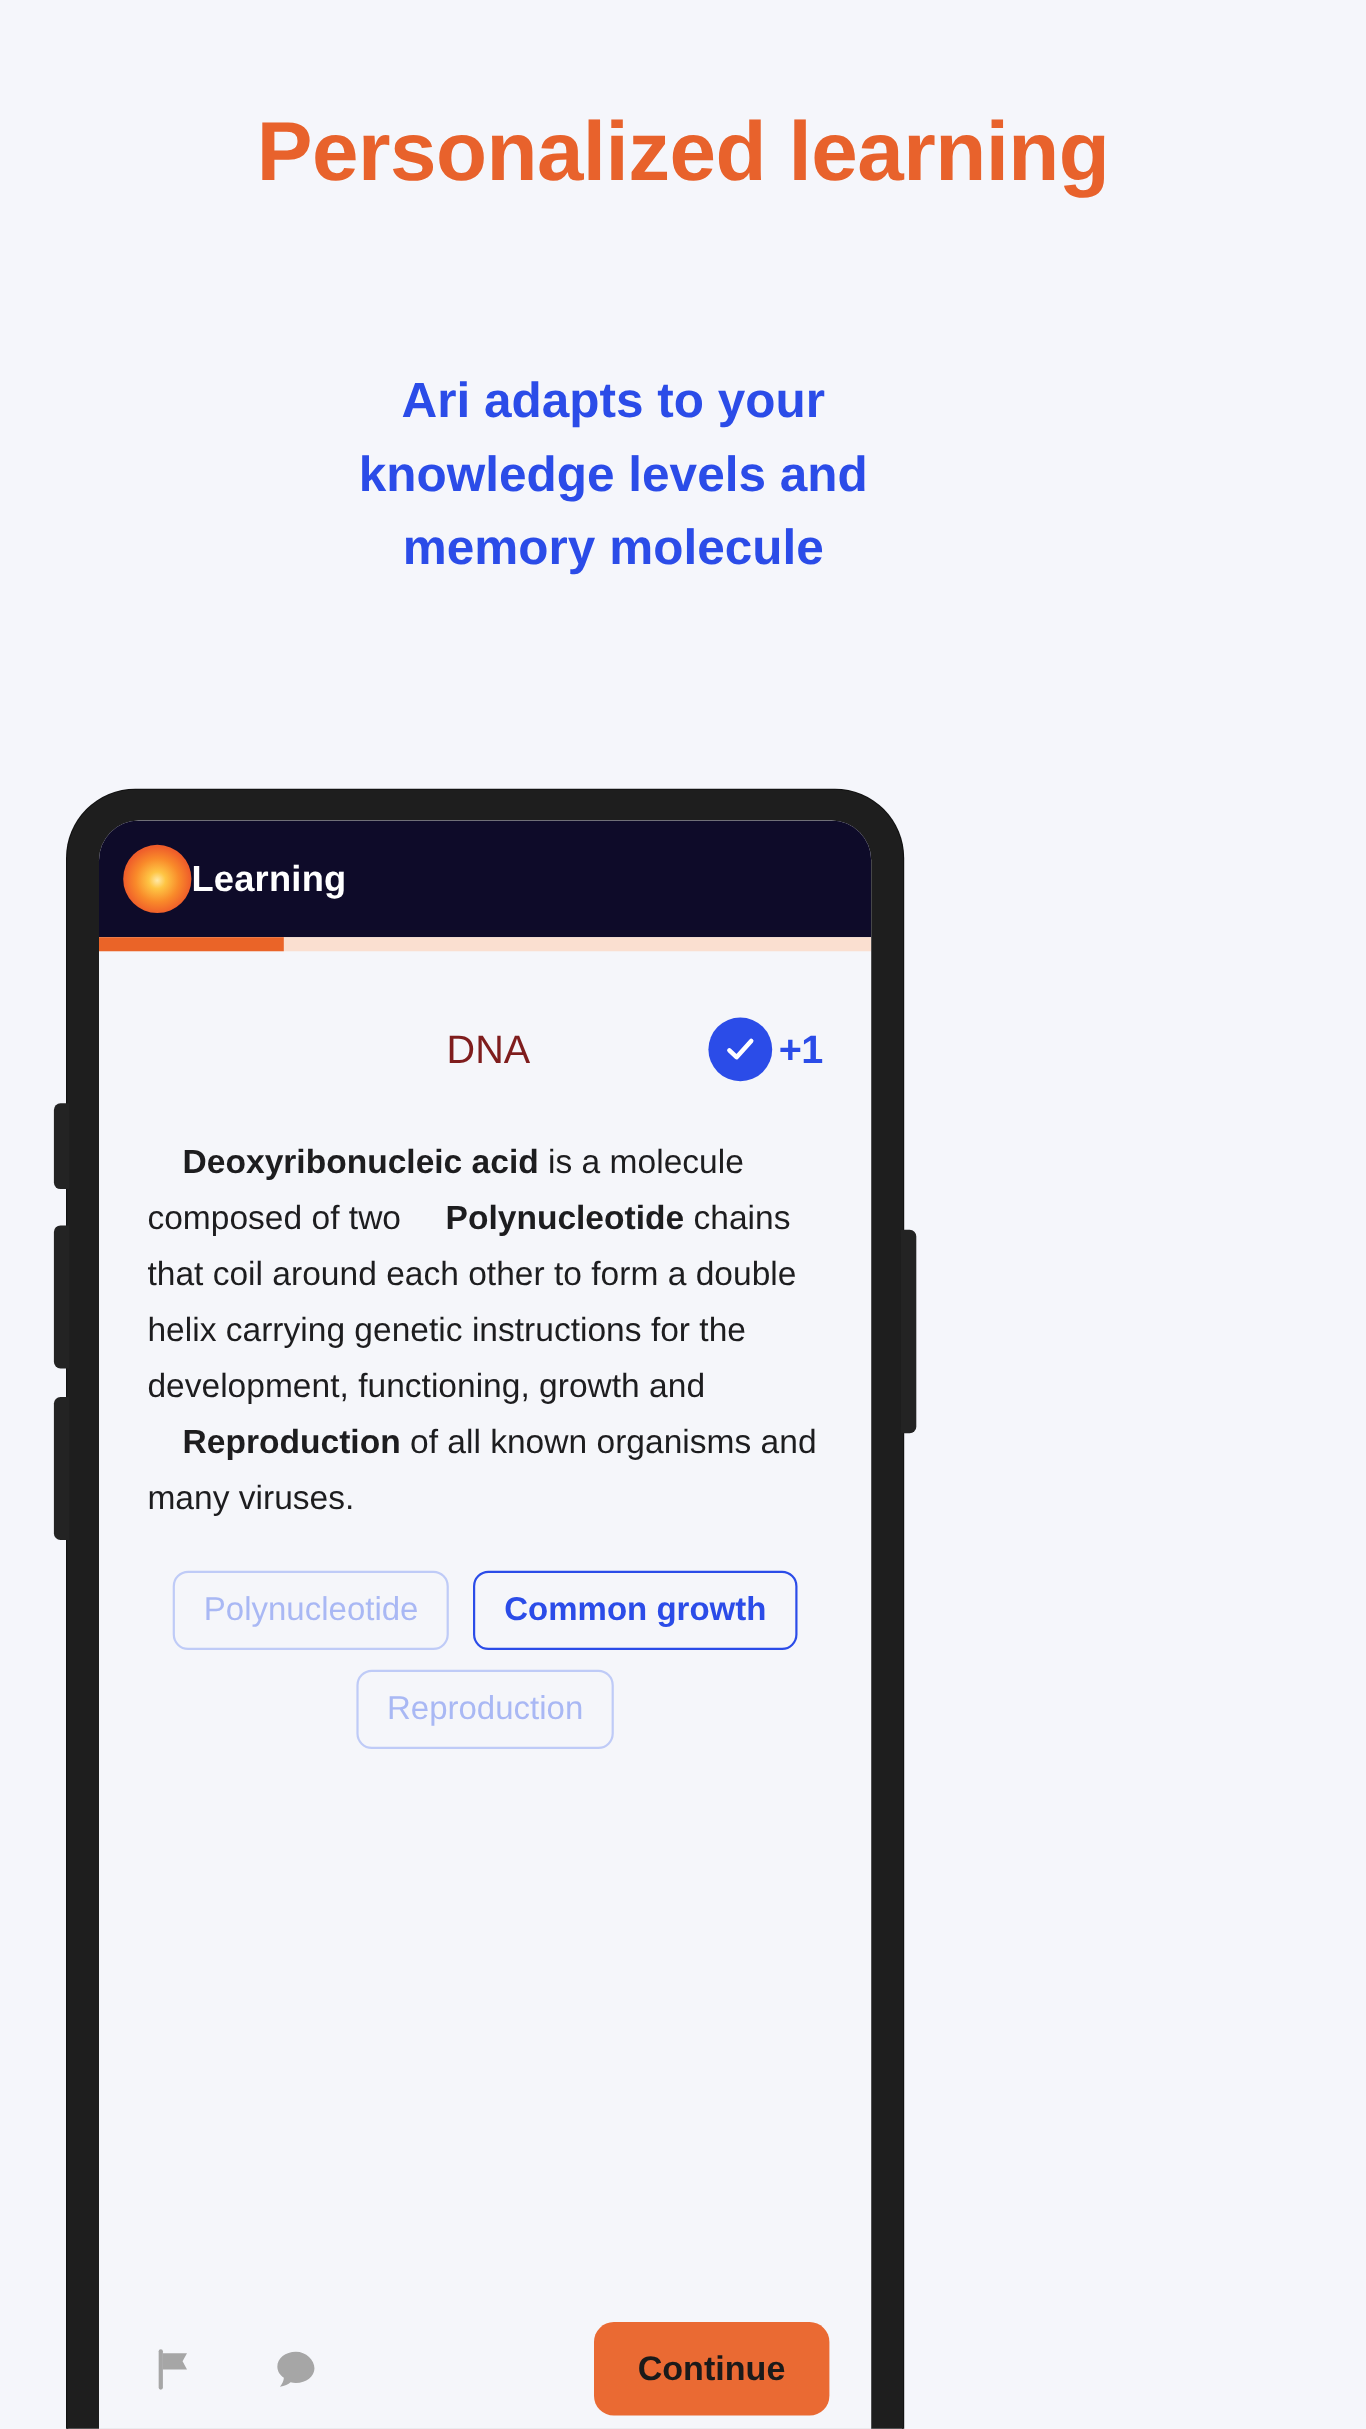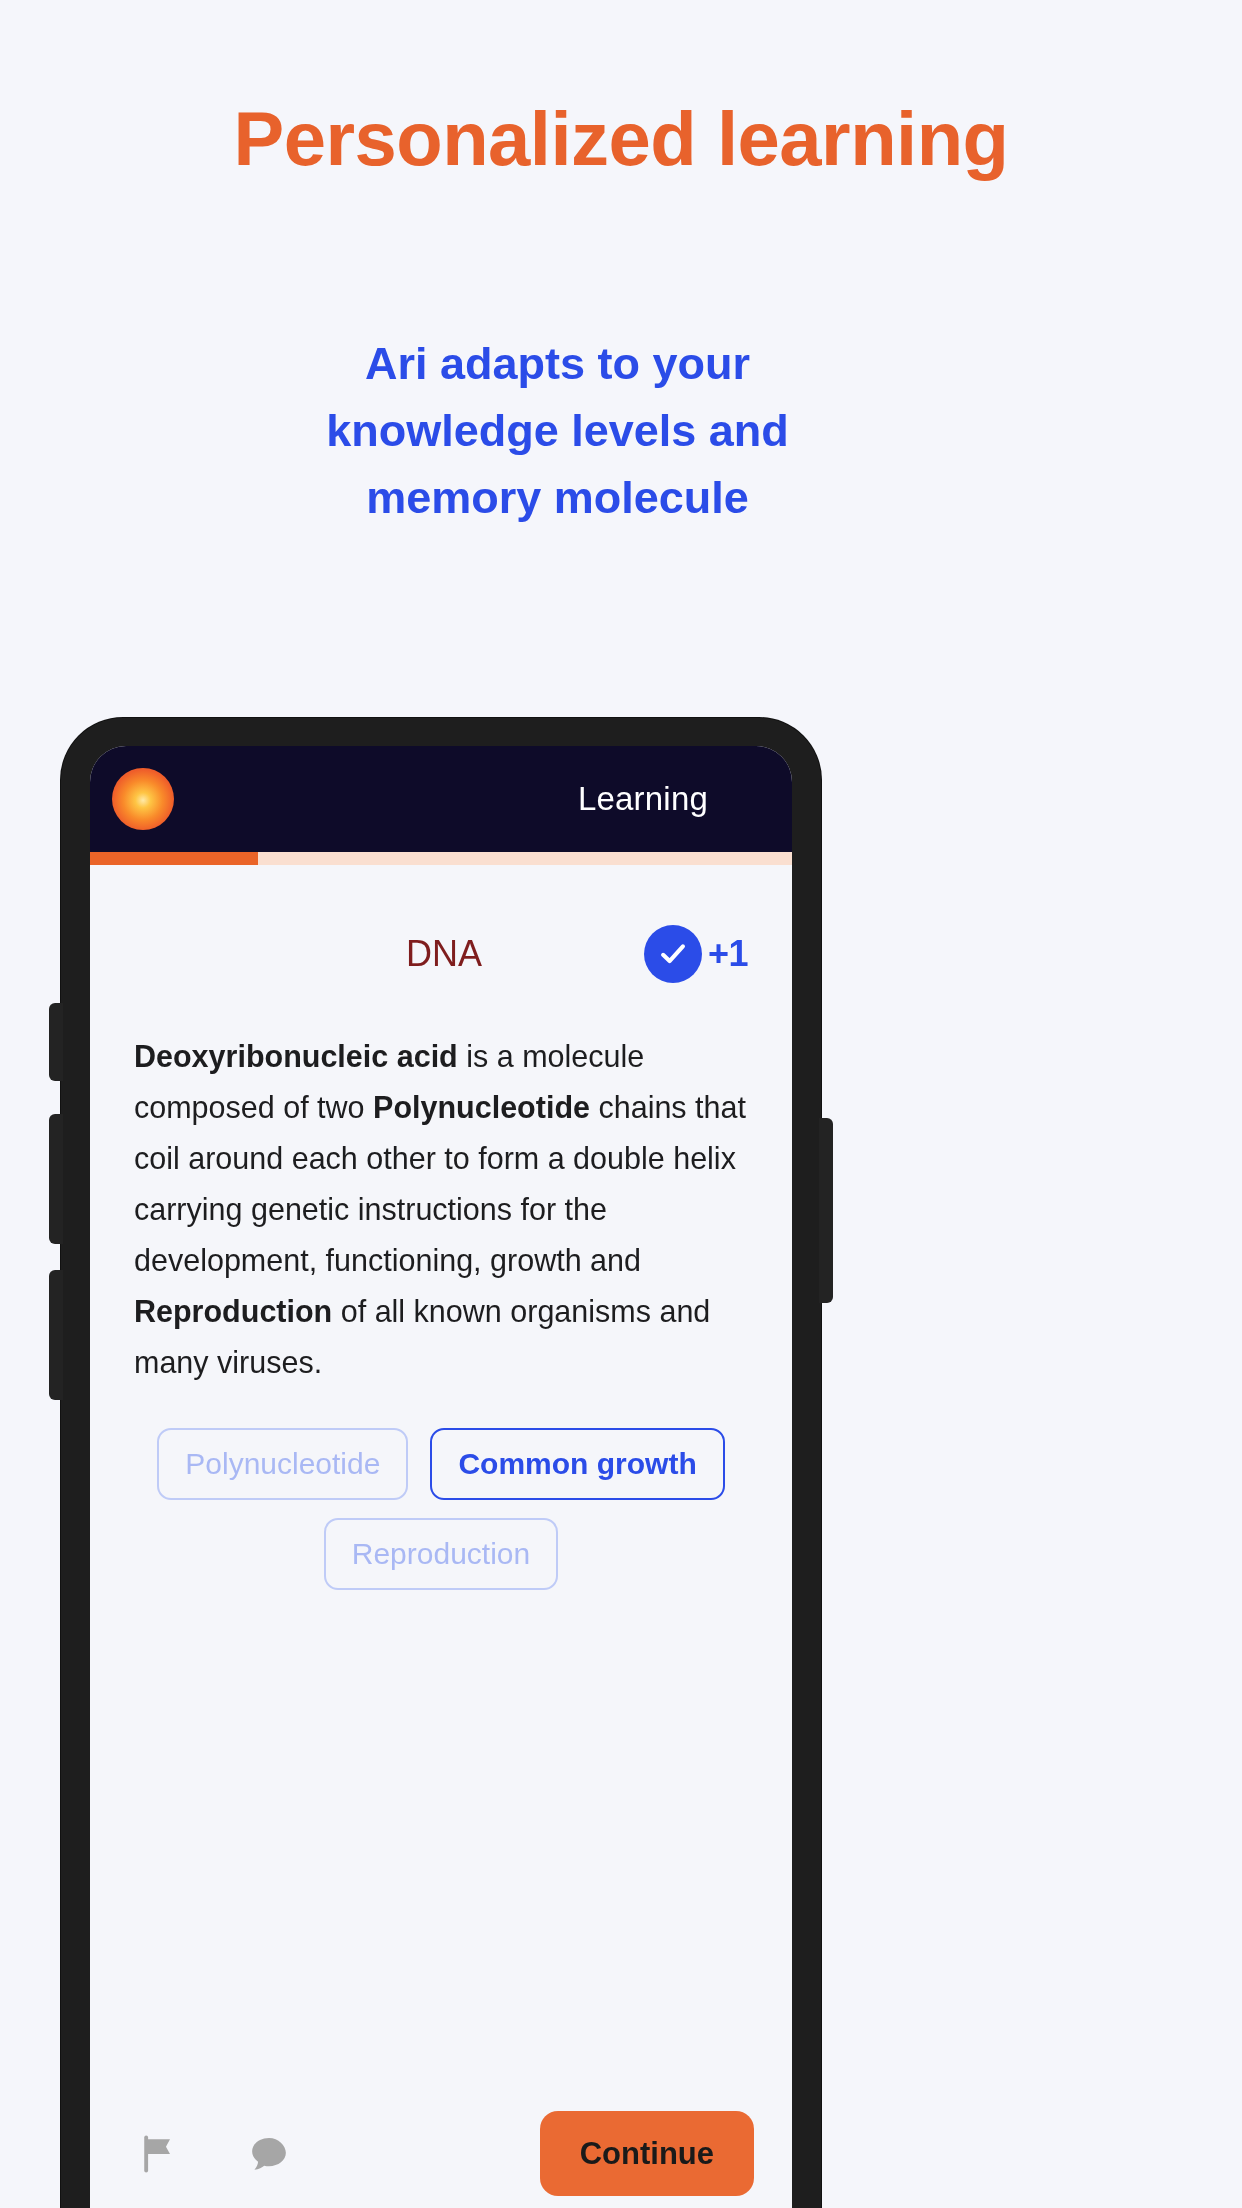--- a/index.html
+++ b/index.html
@@ -103,24 +103,24 @@
   }
   .logo {
     width: 62px;
     height: 62px;
     border-radius: 50%;
     background: radial-gradient(circle at 50% 52%, #ffe9a8 0%, #fec544 17%, #f98a2a 44%, #ef5e2a 68%, #e8512a 100%);
     flex: 0 0 auto;
   }
   .appbar-title {
     flex: 1 1 auto;
-    text-align: right;
+    text-align: left;
     color: #ffffff;
     font-size: 33px;
-    font-weight: 400;
+    font-weight: 700;
     letter-spacing: 0.2px;
     margin-right: 62px;
   }
 
   .progress-track {
     position: relative;
     height: 13px;
     background: #fadfd0;
     width: 100%;
   }
@@ -176,21 +176,21 @@
   }
 
   .definition {
     margin-top: 48px;
     font-size: 30.5px;
     line-height: 51px;
     color: #1d1d1f;
     font-weight: 400;
     padding: 0 6px;
   }
-  .definition b { font-weight: 700; }
+  .definition b { font-weight: 700; margin-left: 32px; }
 
   
   .chips {
     margin-top: 40px;
     display: flex;
     flex-wrap: wrap;
     justify-content: center;
     gap: 18px 22px;
     padding: 0 4px;
   }

